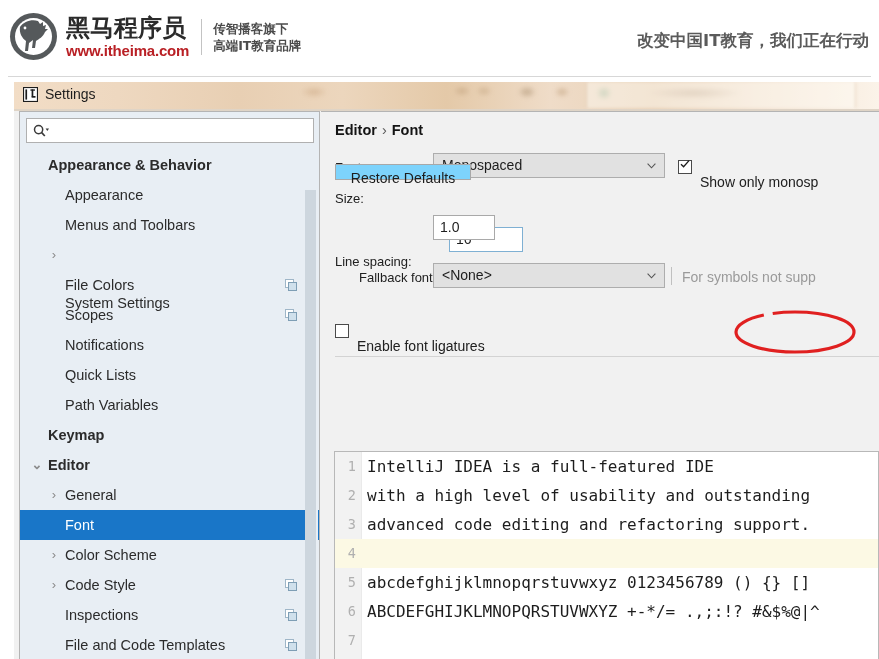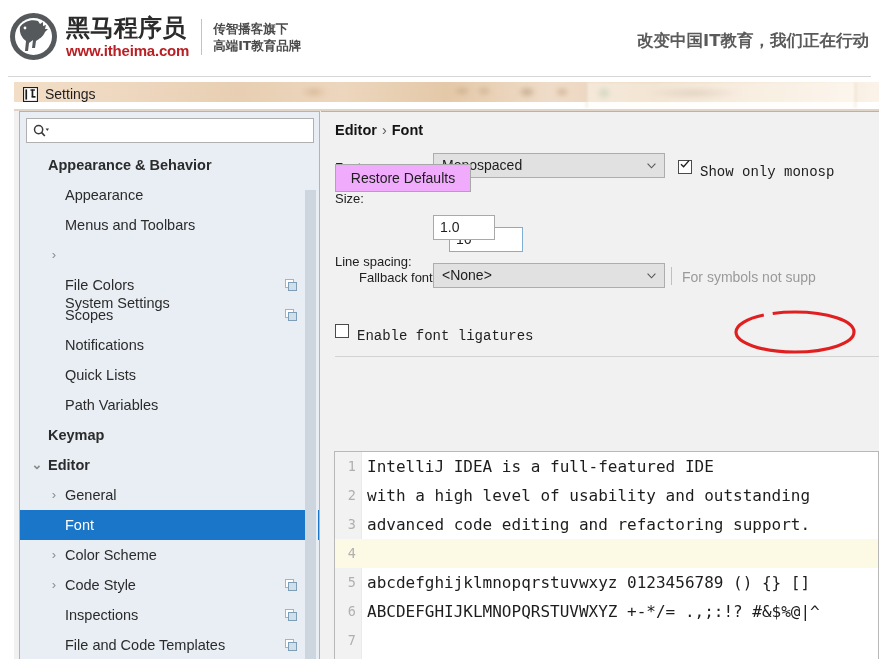--- a/index.html
+++ b/index.html
@@ -62,21 +62,21 @@
   }
 
   
   #settings-window {
     position: absolute; left: 14px; top: 82px;
     width: 865px; height: 577px;
     overflow: hidden;
   }
   
   #title-bar {
-    position: absolute; left: 0; top: 0; width: 865px; height: 20px;
+    position: absolute; left: 0; top: 0; width: 865px; height: 28px;
     background: linear-gradient(90deg,
        #f2ddc6 0%, #eed8c0 12%, #e8cfb3 26%, #ecd6bd 38%,
        #e4c9a8 50%, #efdcc8 62%, #e9d2b8 74%, #f3e3d2 86%, #fbf3e9 100%);
   }
   #title-bar-blurblobs {
     position: absolute; left: 0; top: 0; width: 865px; height: 28px;
     opacity: .55;
     background:
       radial-gradient(18px 8px at 300px 10px, #c9a47e 0%, rgba(201,164,126,0) 75%),
       radial-gradient(12px 7px at 448px 9px, #bb9a74 0%, rgba(187,154,116,0) 78%),
@@ -196,34 +196,33 @@
   .textfield .tf-text { position: absolute; left: 6px; top: 3px; }
   .textfield.plain { border: 1px solid #a9a9a9; }
 
   .checkbox-row { position: absolute; }
   .cb-box {
     position: absolute; left: 0; top: 2px; width: 14px; height: 14px;
     border: 1px solid #4a4a4a; background: #ffffff;
   }
   .cb-check { position: absolute; left: 1px; top: 0px; width: 12px; height: 12px; }
   .cb-label {
-    position: absolute; left: 22px; top: 6px; font-size: 14px; color: #202020;
+    position: absolute; left: 22px; top: 16px; font-size: 14px; color: #202020;
     white-space: nowrap;
-    font-family: Liberation Mono, monospace;
   }
   #hint-text {
     position: absolute; font-size: 14px; color: #9a9a9a; white-space: nowrap;
   }
   #hint-sep {
     position: absolute; width: 1px; height: 18px; background: #c0c0c0;
   }
   .hrule { position: absolute; height: 1px; background: #d3d3d3; }
   #restore-btn {
-    position: absolute; left: 14px; top: 52px; width: 136px; height: 28px;
-    background: #f0abfc; border: 1px solid #a8a8a8;
+    position: absolute; left: 14px; top: 52px; width: 136px; height: 16px;
+    background: #7dd3fc; border: 1px solid #a8a8a8;
     font-size: 14px; color: #1d1d1d; text-align: center; line-height: 26px;
   }
 
   
   #preview {
     position: absolute; left: 13px; top: 339px; width: 545px; height: 209px;
     background: #ffffff; border: 1px solid #b8b8b8; overflow: hidden;
   }
   #gutter {
     position: absolute; left: 0; top: 0; width: 27px; height: 209px;

